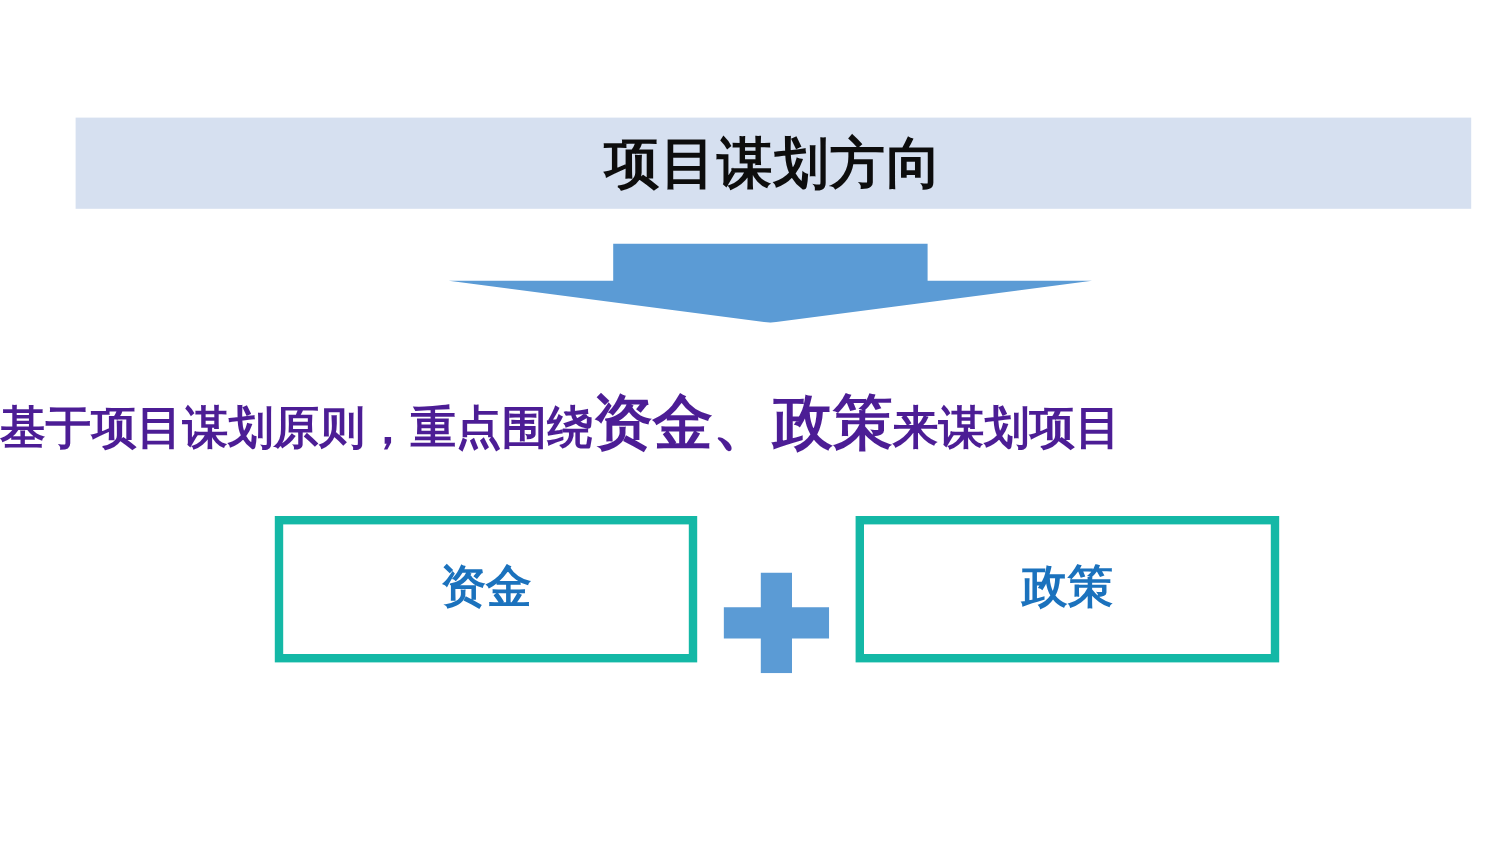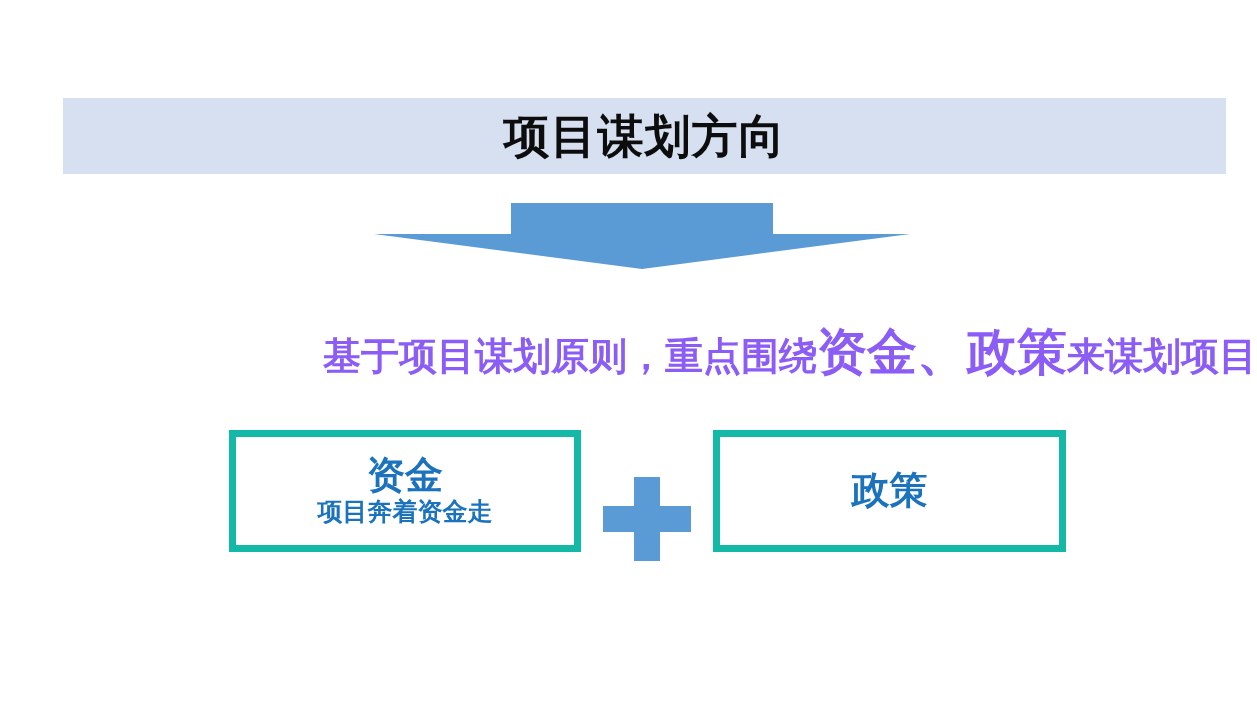--- a/index.html
+++ b/index.html
@@ -58,23 +58,23 @@
     width: 536px;
     height: 66px;
   }
 
   
   #statement {
     position: absolute;
     left: 0;
     top: 327px;
     width: 1257px;
-    text-align: right;
+    text-align: left;
     white-space: nowrap;
-    color: #8b5cf6;
+    color: #4c1d95;
     font-weight: bold;
     line-height: 1;
   }
   .stmt-normal {
     font-size: 38px;
     font-weight: bold;
     vertical-align: baseline;
   }
   .stmt-emph {
     font-size: 50px;
@@ -147,21 +147,20 @@
       <polygon points="137,0 399,0 399,31 536,31 268,66 0,31 137,31" fill="#5b9bd5"></polygon>
     </svg>
   </div>
 
   <div id="statement">
     <span class="stmt-normal">基于项目谋划原则，重点围绕</span><span class="stmt-emph">资金、政策</span><span class="stmt-normal">来谋划项目</span>
   </div>
 
   <div id="box-funding" class="concept-box">
     <div class="concept-title">资金</div>
-    <div class="concept-sub">项目奔着资金走</div>
   </div>
 
   <div id="plus-sign">
     <svg viewBox="0 0 88 84" xmlns="http://www.w3.org/2000/svg" aria-hidden="true">
       <polygon points="31,0 57,0 57,29 88,29 88,55 57,55 57,84 31,84 31,55 0,55 0,29 31,29" fill="#5b9bd5"></polygon>
     </svg>
   </div>
 
   <div id="box-policy" class="concept-box">
     <div class="concept-title">政策</div>

